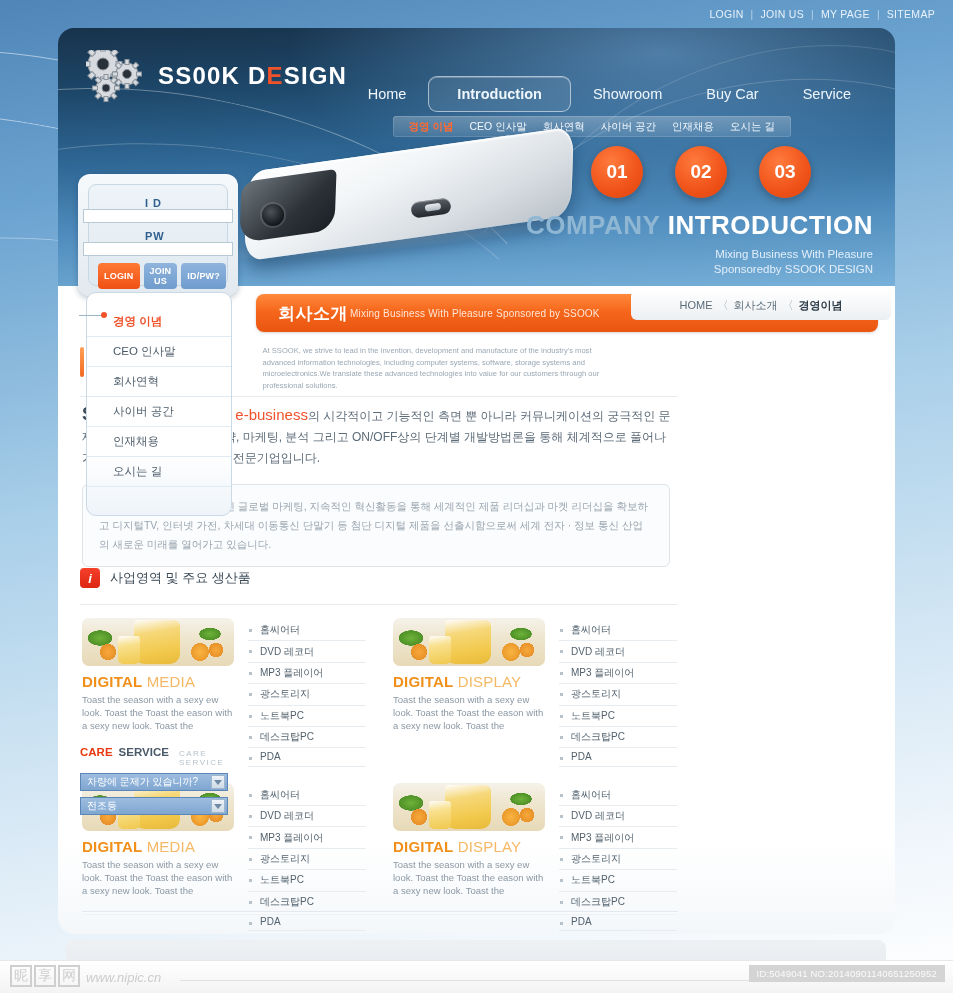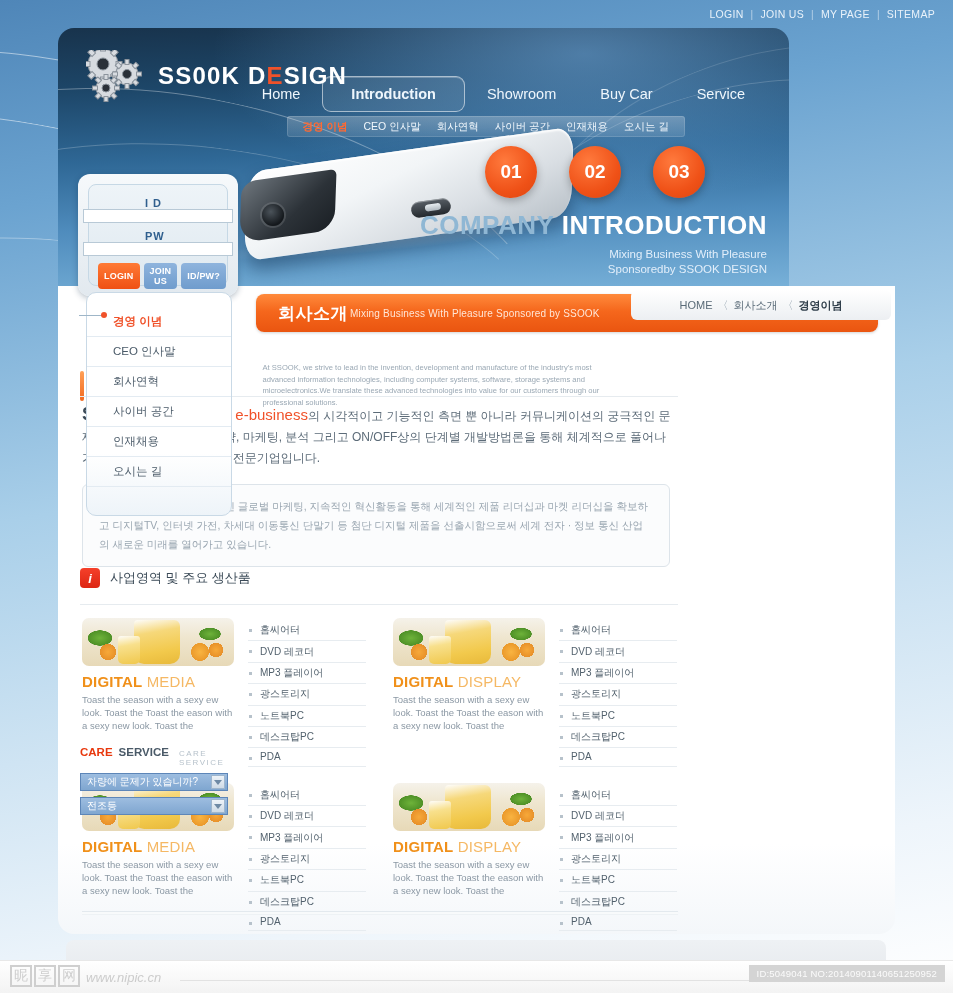--- a/index.html
+++ b/index.html
@@ -34,21 +34,21 @@
 
   
   .shell {
     position: absolute; left: 58px; top: 28px;
     width: 837px; height: 930px;
   }
 
   
   .hero {
     position: relative;
-    width: 731px; height: 258px;
+    width: 837px; height: 258px;
     border-radius: 16px 16px 0 0;
     background:
       radial-gradient(600px 240px at 72% 10%, rgba(120,175,225,.55) 0%, rgba(120,175,225,0) 62%),
       linear-gradient(178deg, #18334c 0%, #1d4668 22%, #2f6896 48%, #4f8cbd 72%, #77b0d8 100%);
     overflow: hidden;
   }
   .hero-streak {
     position: absolute; pointer-events: none;
     border-radius: 50%;
     border: 1px solid rgba(255,255,255,0.30);
@@ -283,22 +283,22 @@
   .crumb {
     position: absolute; right: 4px; top: 4px; width: 260px; height: 30px;
     border-radius: 6px; background: linear-gradient(180deg,#ffffff,#eceff2);
     display: flex; align-items: center; justify-content: center;
     font-size: 11px; color: #5a6b78;
   }
   .crumb .cur { color: #2e3d49; font-weight: bold; }
   .crumb .chev { color: #9aa8b4; margin: 0 5px; }
 
   .board {
-    position: absolute; left: 22px; top: 76px; width: 610px;
-    display: flex; align-items: center; gap: 0;
+    position: absolute; left: 22px; top: 59px; width: 610px;
+    display: flex; align-items: flex-start; gap: 0;
   }
   .board-bar {
     width: 4px; height: 30px; border-radius: 2px;
     background: linear-gradient(180deg,#ffa057,#f26a21);
     margin-top: 2px;
   }
   .board-title { font-size: 14.5px; color: #2b3a46; font-weight: bold; margin-left: 16px; margin-top: 8px; white-space: nowrap; }
   .board-en {
     margin-left: 36px; font-size: 7.6px; color: #9aa8b4; line-height: 11.5px; width: 350px;
   }

